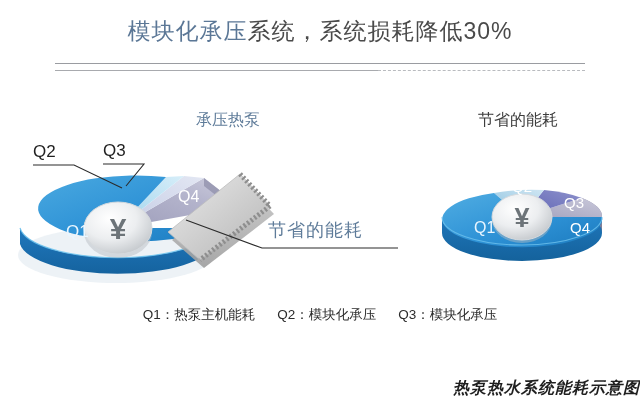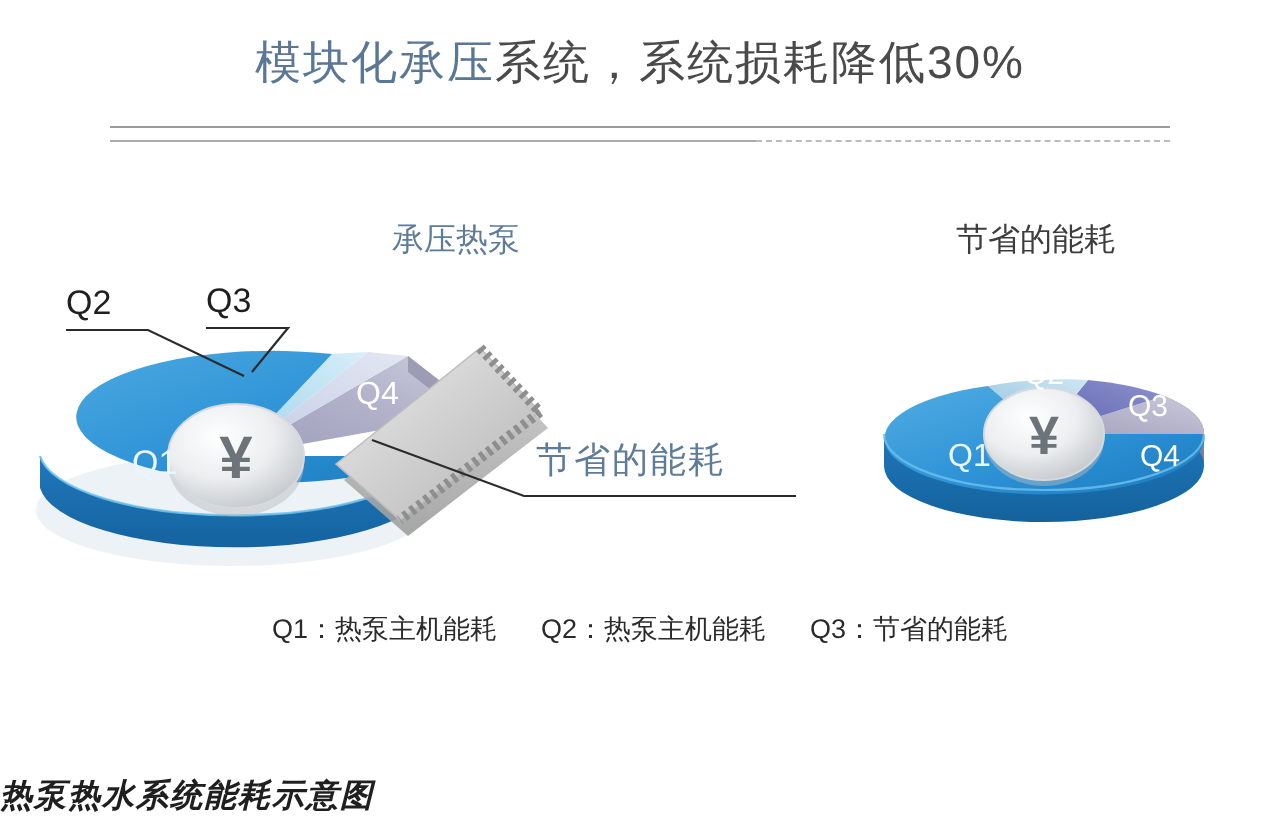--- a/index.html
+++ b/index.html
@@ -63,21 +63,21 @@
   
   .legend{
     position:absolute;left:0;top:306px;width:640px;
     display:flex;justify-content:center;align-items:center;gap:22px;
     font-size:13.5px;color:#2b2b2b;white-space:nowrap;
   }
   .legend-item{white-space:nowrap;}
 
   
   .caption{
-    position:absolute;left:0;top:388px;width:640px;text-align:left;
+    position:absolute;left:0;top:378px;width:640px;text-align:right;
     font-size:16px;font-weight:bold;font-style:italic;color:#1f1f1f;
     letter-spacing:1px;white-space:nowrap;
   }
 
   svg{display:block;overflow:visible;}
 </style>
 </head>
 <body>
 
 <div class="stage">
@@ -240,19 +240,19 @@
 
       <text x="42" y="78" font-size="16" fill="#e8f5ff" font-family="'Liberation Sans',sans-serif">Q1</text>
       <text x="80" y="37" font-size="15" fill="#ffffff" font-family="'Liberation Sans',sans-serif">Q2</text>
       <text x="132" y="53" font-size="15" fill="#ffffff" font-family="'Liberation Sans',sans-serif">Q3</text>
       <text x="138" y="78" font-size="15" fill="#ffffff" font-family="'Liberation Sans',sans-serif">Q4</text>
     </svg>
   </div>
 
   <div class="legend">
     <span class="legend-item">Q1：热泵主机能耗</span>
-    <span class="legend-item">Q2：热泵主机能耗</span>
-    <span class="legend-item">Q3：节省的能耗</span>
+    <span class="legend-item">Q2：模块化承压</span>
+    <span class="legend-item">Q3：模块化承压</span>
   </div>
 
   <div class="caption">热泵热水系统能耗示意图</div>
 
 </div>
 
 </body></html>

